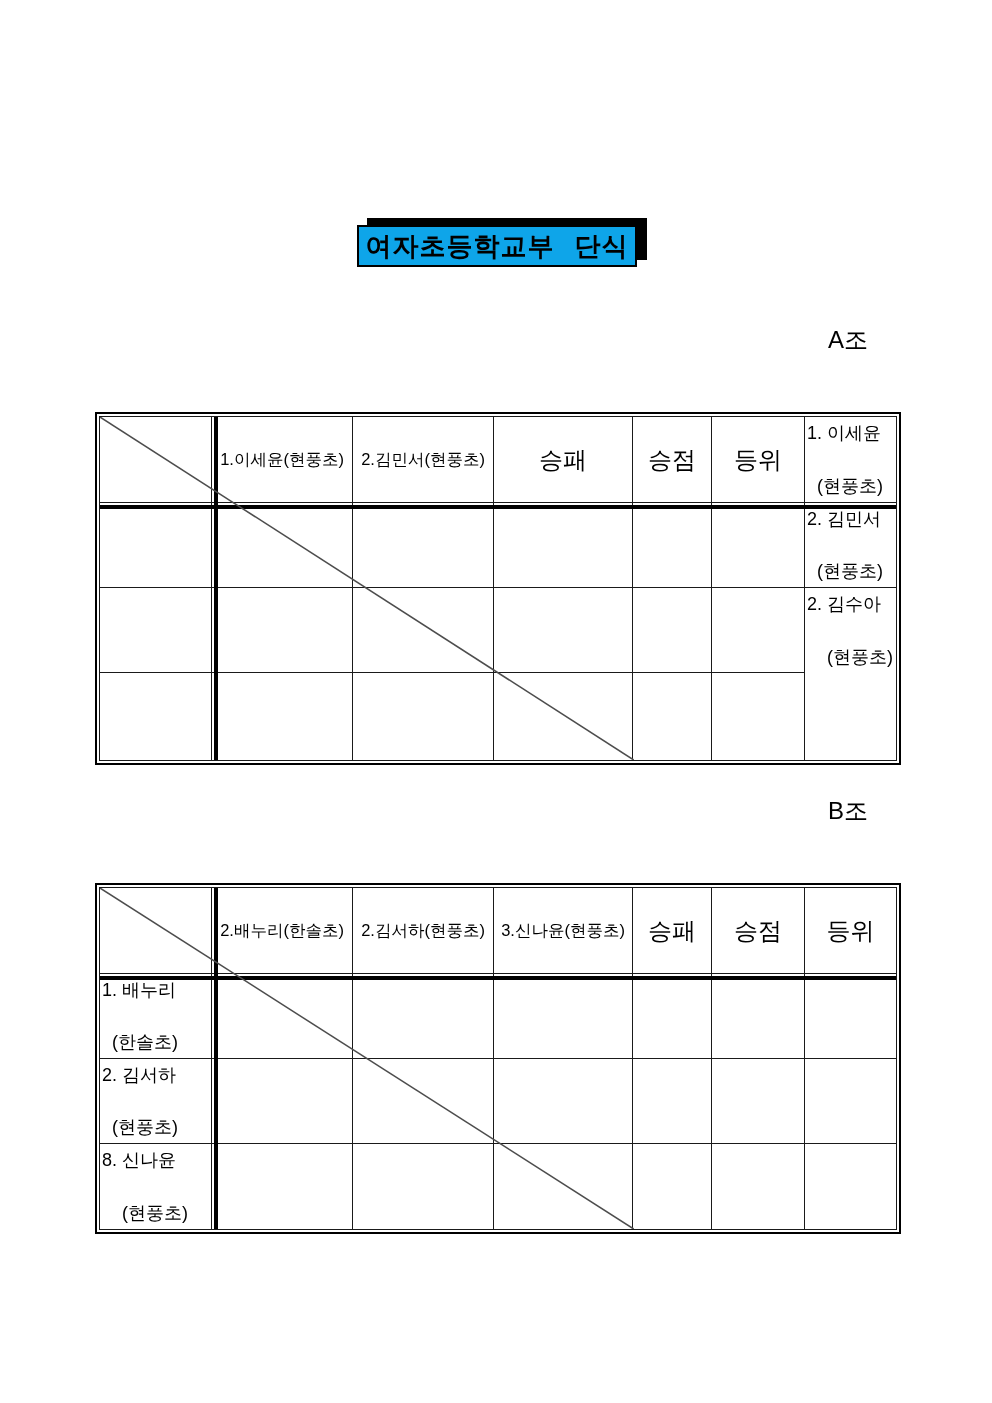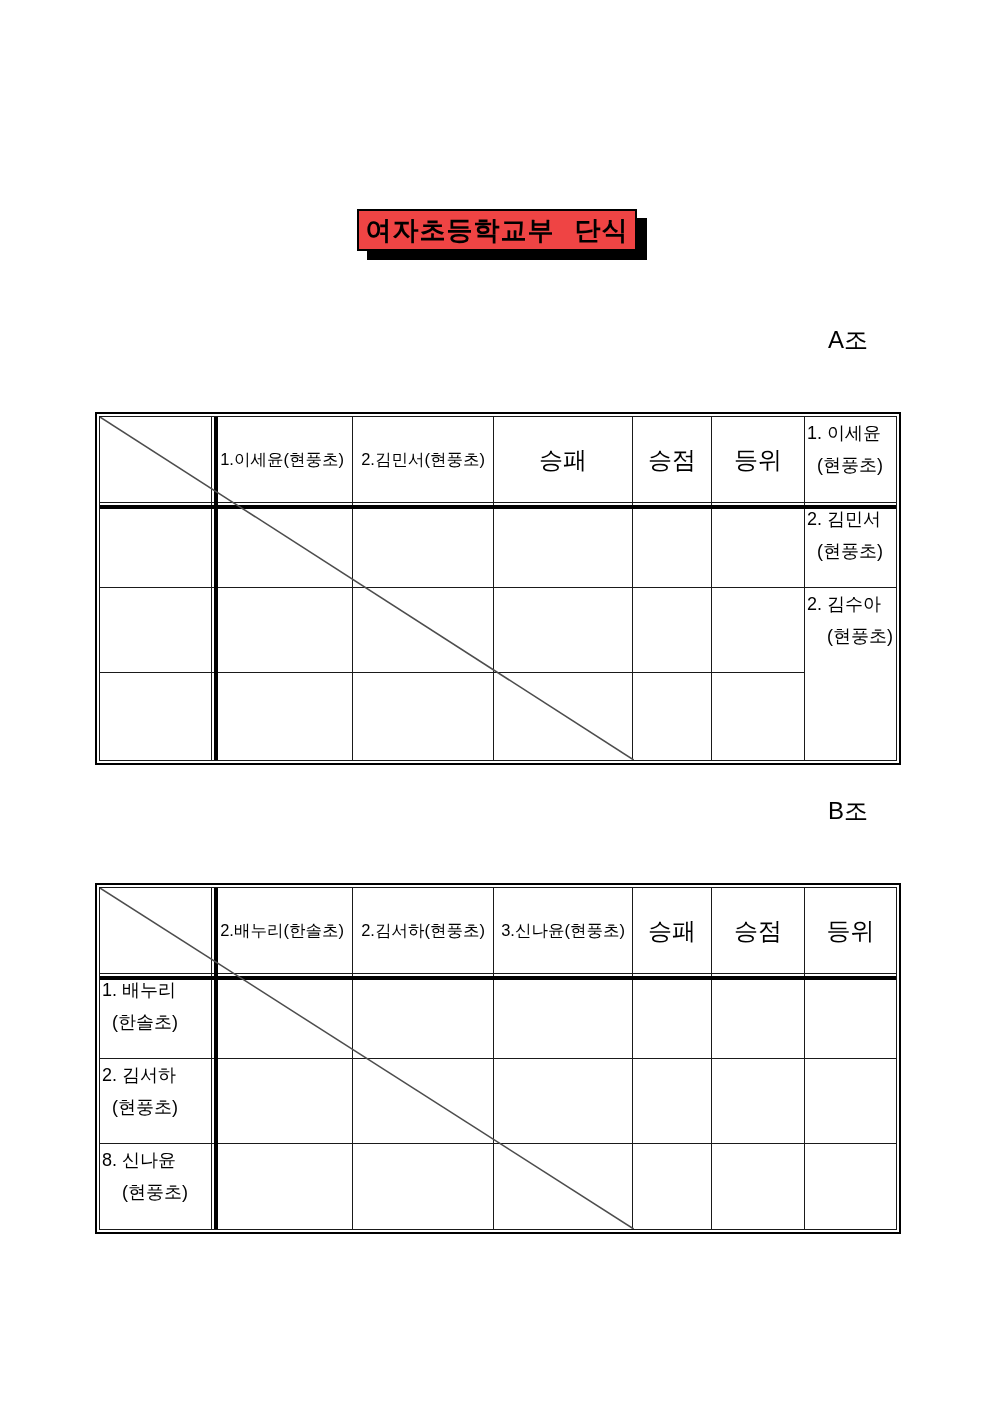--- a/index.html
+++ b/index.html
@@ -9,22 +9,22 @@
     position: relative;
     font-family: "Liberation Sans", "DejaVu Sans", sans-serif;
     color: #000;
     overflow: hidden;
   }
 
   
   .title-wrap { position: absolute; left: 357px; top: 209px; width: 280px; height: 42px; }
   .title-shadow { position: absolute; left: 10px; top: 9px; width: 100%; height: 100%; background: #000; }
   .title-box {
-    position: absolute; left: 0; top: 0; width: 100%; height: 100%;
-    background: #ef4444; border: 2px solid #000; box-sizing: border-box;
+    position: absolute; left: 0; top: 16px; width: 100%; height: 100%;
+    background: #0ea5e9; border: 2px solid #000; box-sizing: border-box;
     display: flex; align-items: center; justify-content: center;
     font-size: 26px; font-weight: bold; letter-spacing: 1px; word-spacing: 0.45em;
     white-space: pre;
   }
 
   
   .group-label {
     position: absolute; left: 95px; width: 806px; height: 24px;
     text-align: right; padding-right: 33px; box-sizing: border-box;
     font-size: 24px; line-height: 24px;
@@ -53,21 +53,21 @@
   }
   .grid > div:nth-child(7n) { border-right: none; }
   .grid > div.no-b { border-bottom: none; }
 
   .cell-header {
     display: flex; align-items: center; justify-content: center;
     font-size: 16.5px; white-space: nowrap; overflow: hidden;
   }
   .cell-header.short { font-size: 24px; }
   .cell-label {
-    display: flex; flex-direction: column; justify-content: flex-start;
+    display: flex; flex-direction: column; justify-content: space-between;
     font-size: 18px; line-height: 32px; padding-left: 2px; white-space: pre;
   }
   .cell-empty { background: transparent; }
 
   
   .vbar { position: absolute; top: 0; bottom: 0; left: 114px; width: 4px; background: #000; }
   .hbar { position: absolute; left: 0; right: 0; top: 88px; height: 4px; background: #000; }
 
   .diag { position: absolute; left: 0; top: 0; width: 100%; height: 100%; pointer-events: none; }
 

